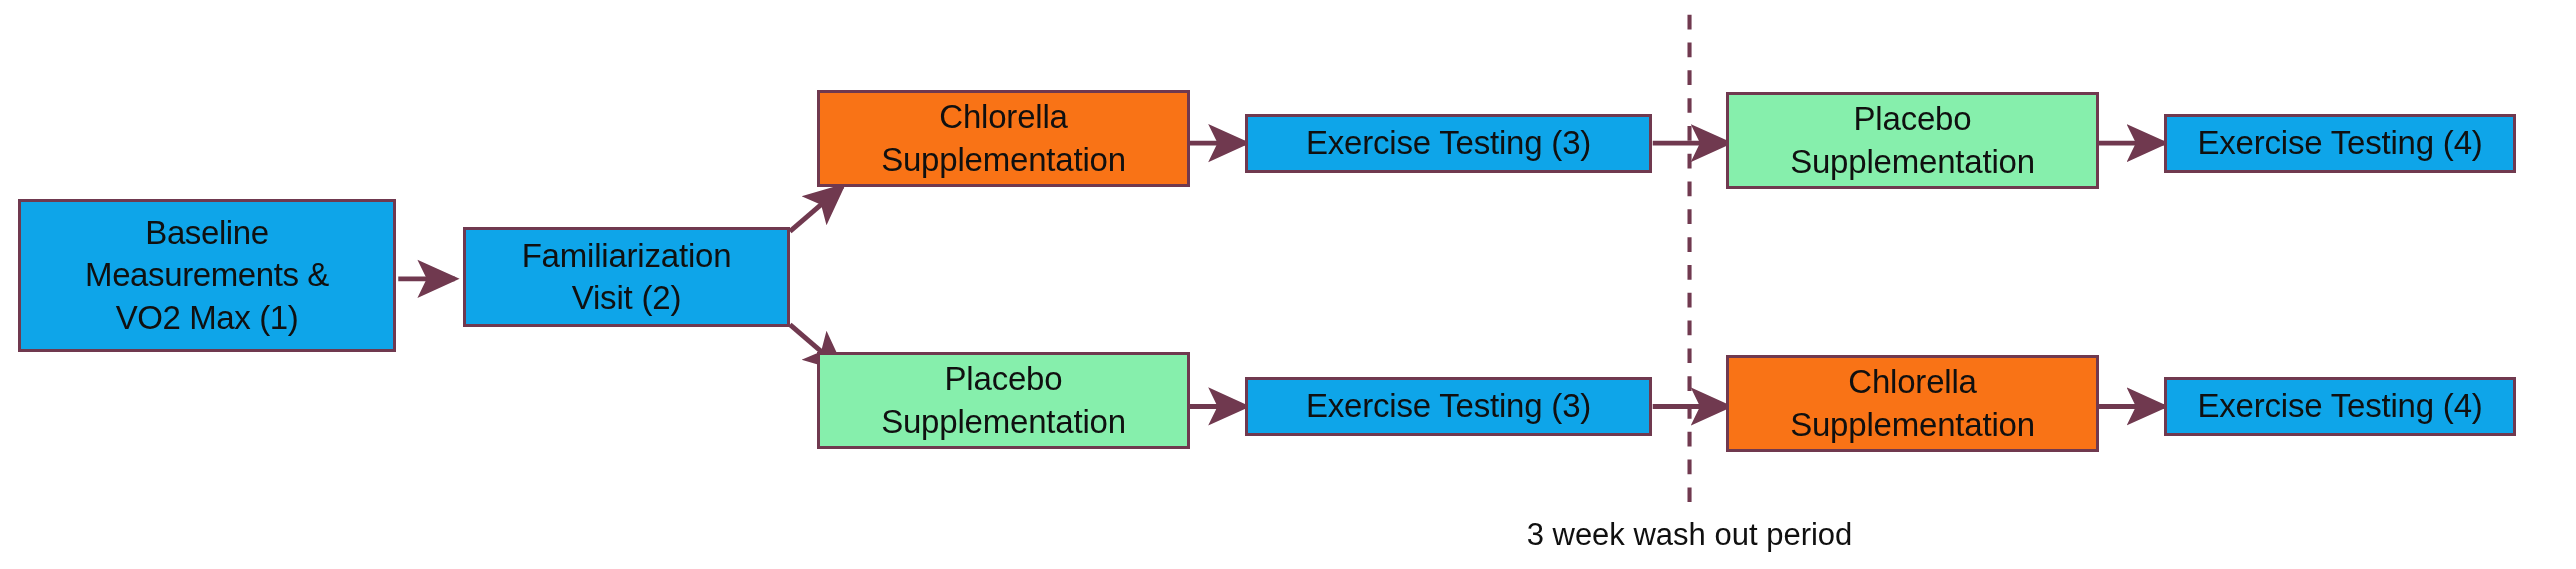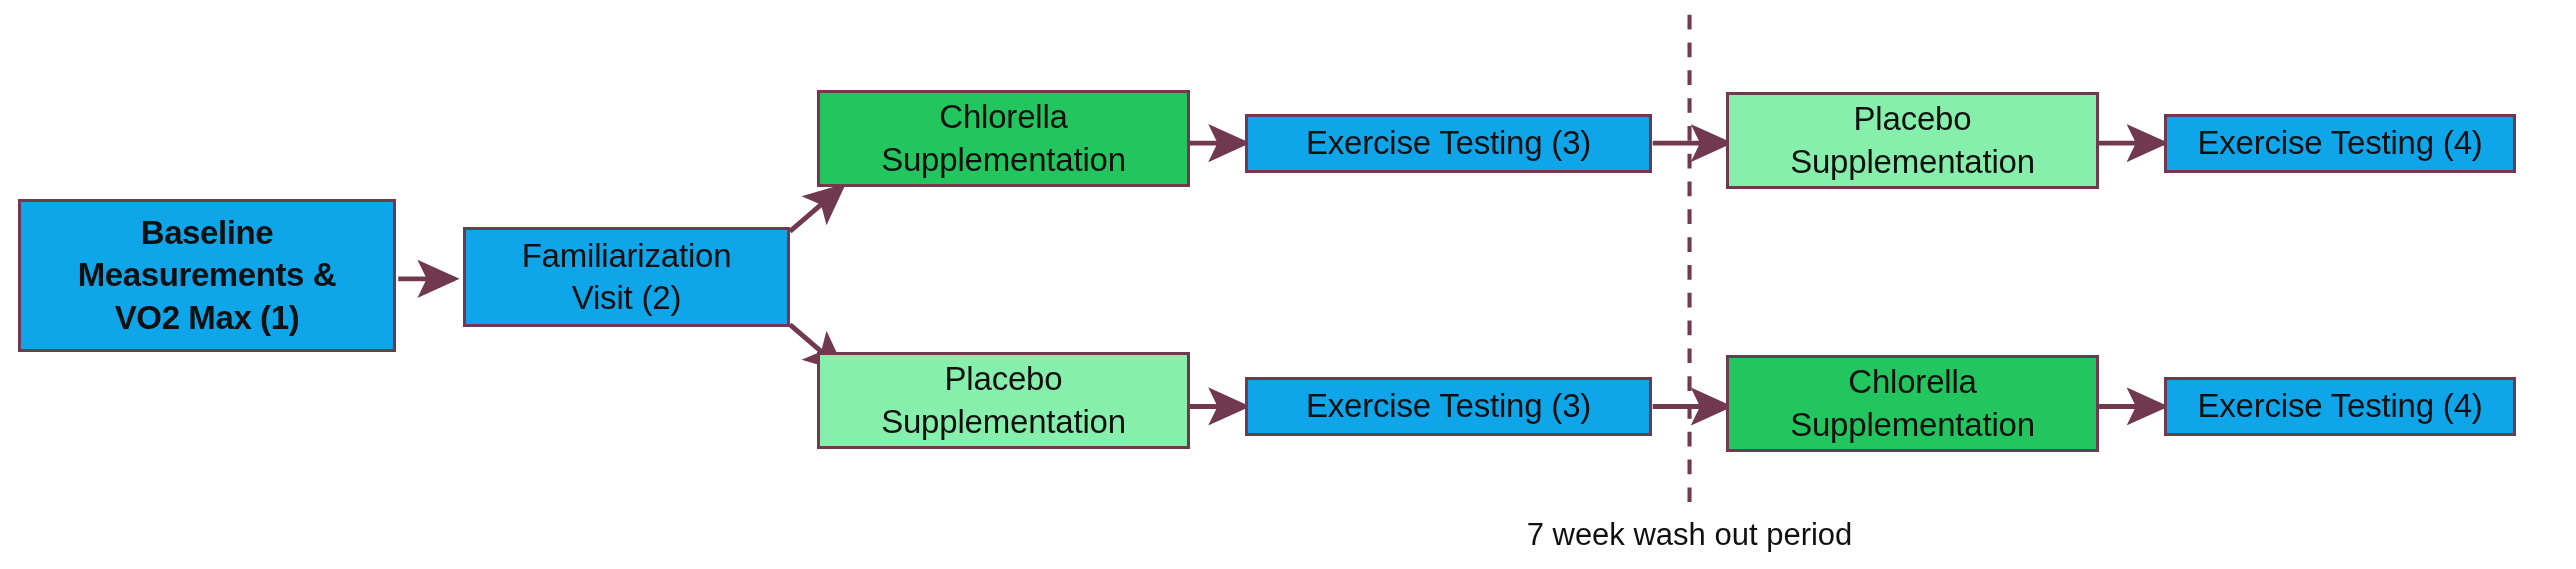--- a/index.html
+++ b/index.html
@@ -20,25 +20,25 @@
     font-size:33px;
     line-height:1.28;
     font-weight:400;
     letter-spacing:-0.2px;
     padding:0 4.9px;
   }
   .node .lbl{display:block;white-space:pre-line;}
 
   
   .fill-white{background:#0ea5e9;}
-  .fill-dark{background:#22c55e;}
+  .fill-dark{background:#f97316;}
   .fill-light{background:#86efac;}
 
   
-  .node.bold{font-weight:700;letter-spacing:-0.4px;}
+  .node.bold{font-weight:400;letter-spacing:-0.4px;}
 
   
   #wires{position:absolute;left:0;top:0;width:2576px;height:570px;pointer-events:none;}
 
   
   .caption{
     position:absolute;
     color:#101010;
     font-size:31px;
     line-height:1.1;
@@ -136,17 +136,17 @@
   <div class="node fill-dark" style="left:1726px;top:355px;width:373px;height:97px;">
     <span class="lbl">Chlorella
 Supplementation</span>
   </div>
 
   <div class="node fill-white" style="left:2164px;top:377px;width:352px;height:59px;">
     <span class="lbl">Exercise Testing (4)</span>
   </div>
 
   <div class="caption" style="left:1444px;top:518px;width:491px;">
-    <span>7 week wash out period</span>
+    <span>3 week wash out period</span>
   </div>
 
 </div>
 
 
 </body></html>

